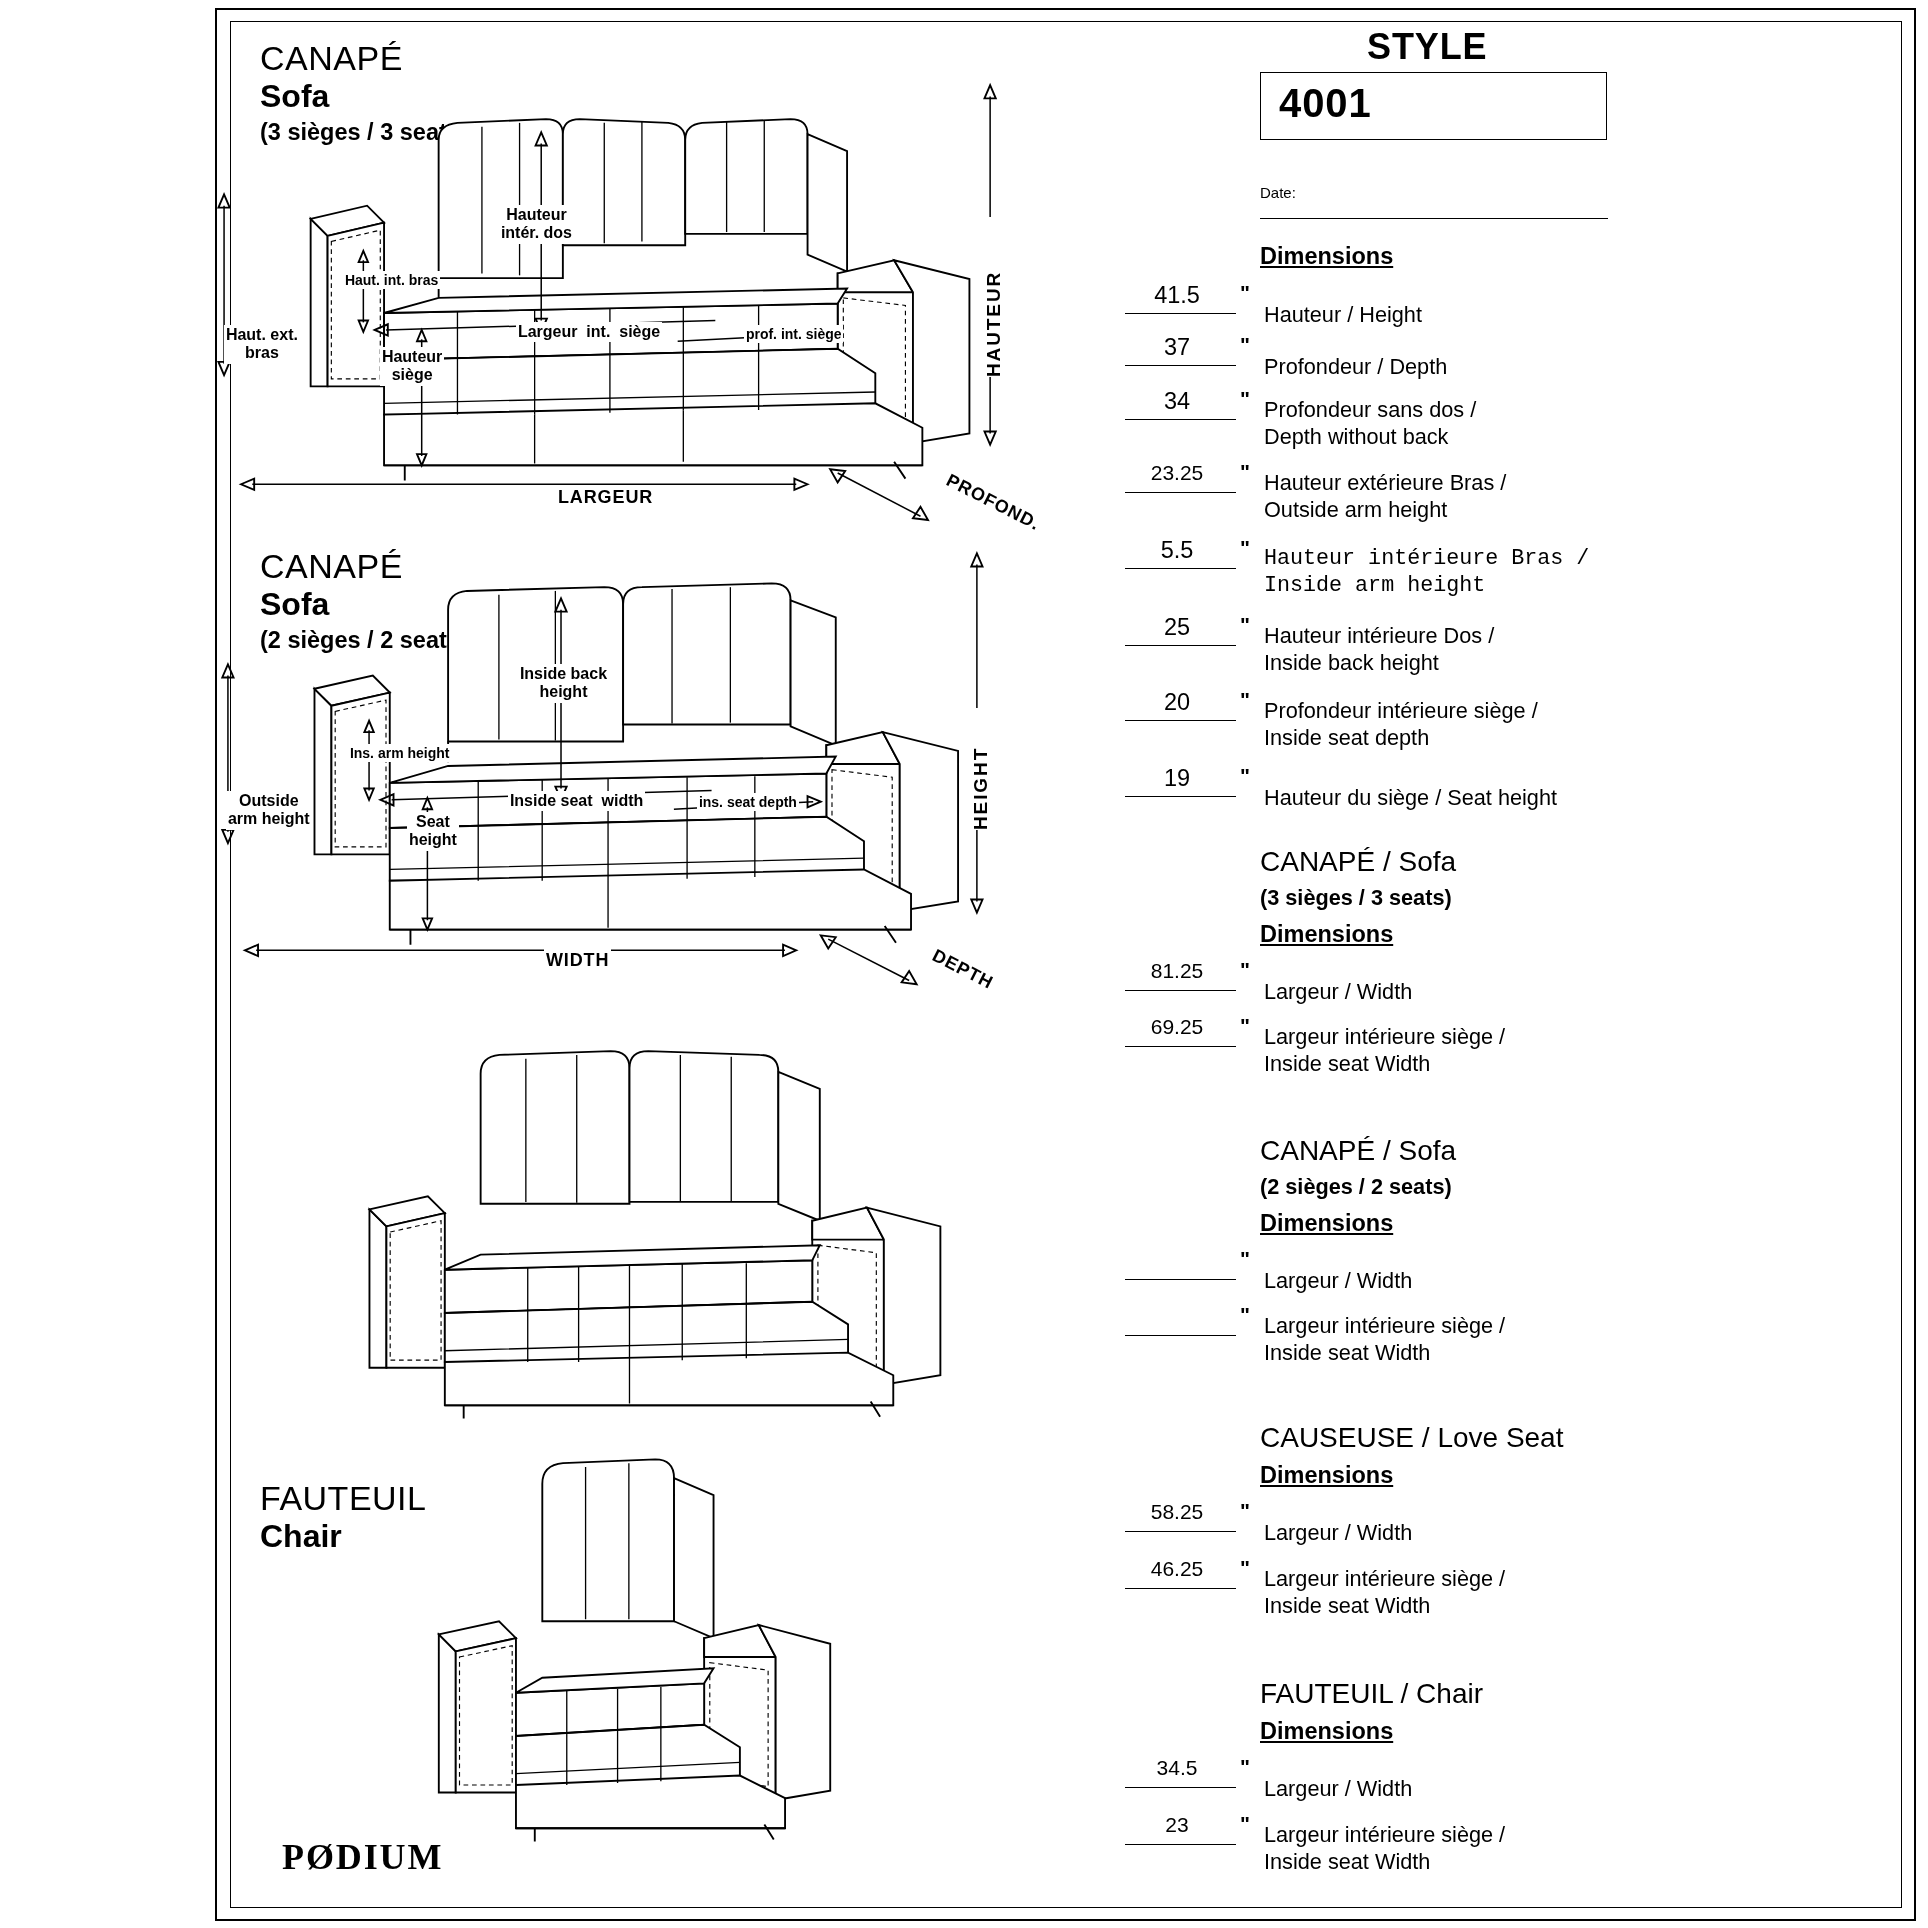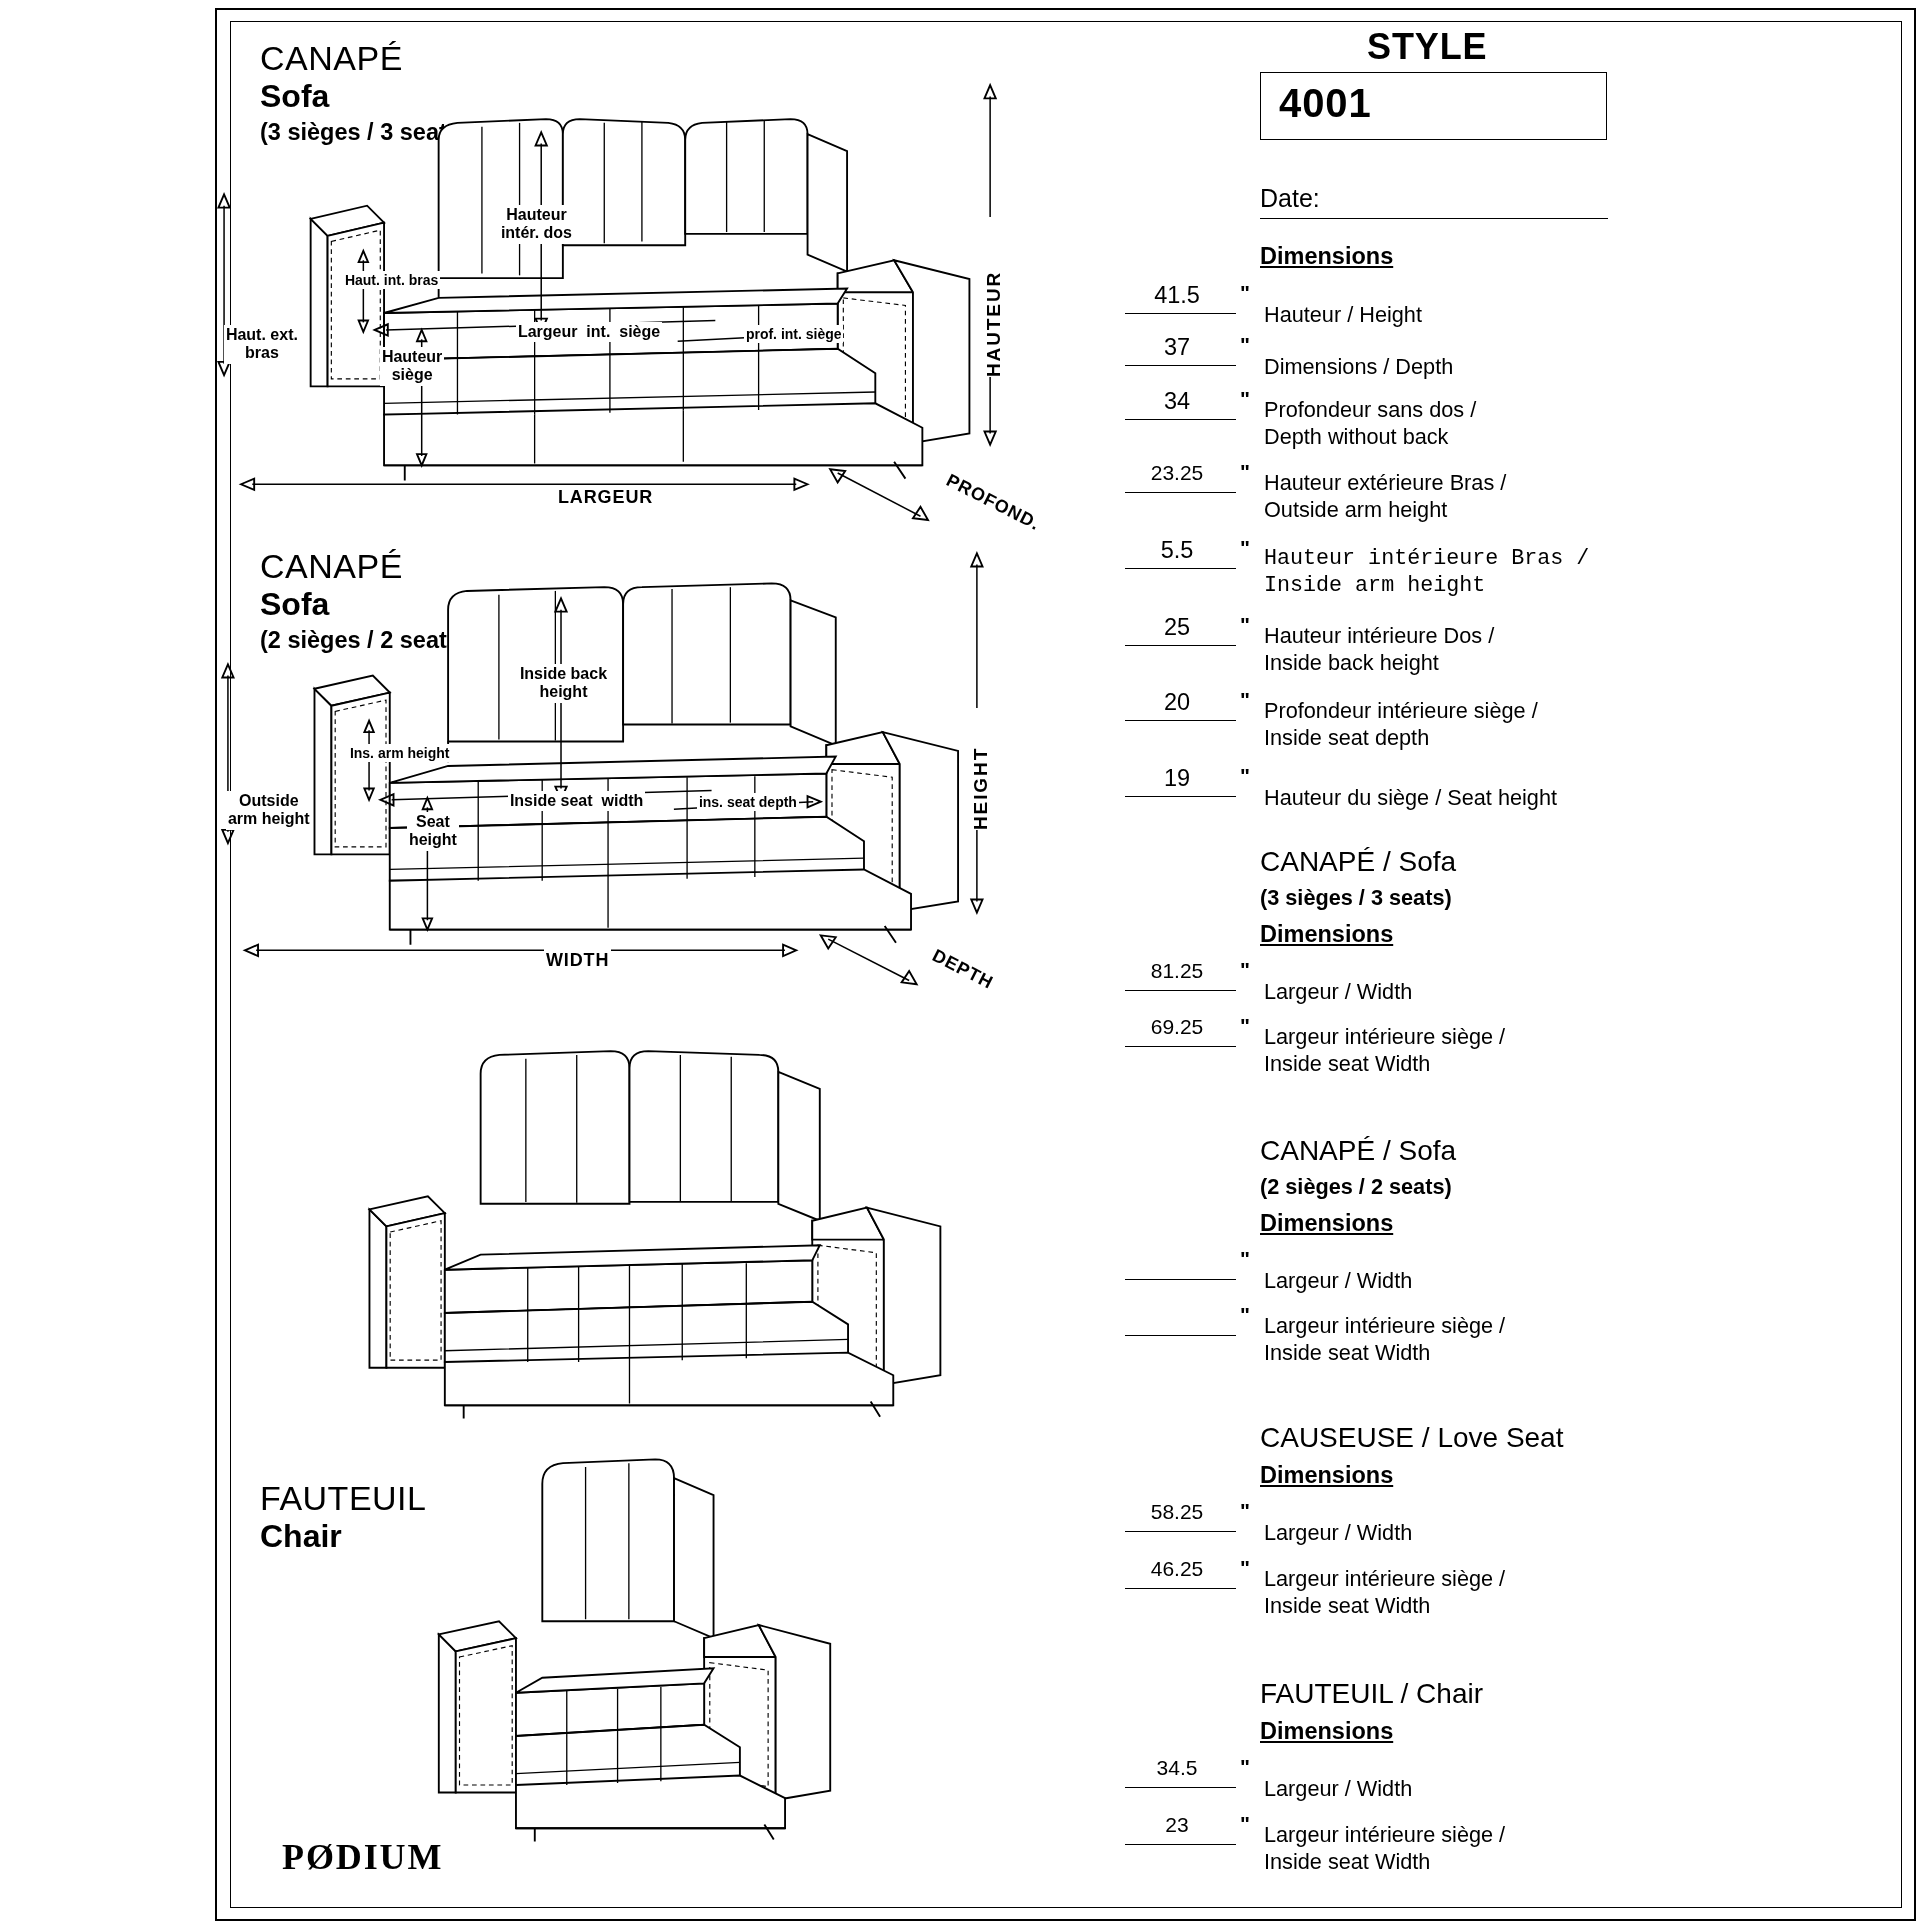--- a/index.html
+++ b/index.html
@@ -75,21 +75,21 @@
   .style-value {
     position: absolute;
     left: 1279px; top: 81px;
     font-size: 40px;
     font-weight: bold;
     letter-spacing: 0.9px;
   }
   .date-label {
     position: absolute;
     left: 1260px; top: 184px;
-    font-size: 25px;
+    font-size: 15px;
   }
   .date-rule {
     position: absolute;
     left: 1260px; top: 218px;
     width: 348px;
     border-bottom: 1.9px solid #000;
   }
 
   .dim-heading {
     position: absolute;
@@ -447,21 +447,21 @@
     <div class="dim-val">41.5</div>
     <div class="dim-rule"></div>
     <div class="dim-quote">"</div>
     <div class="dim-label">Hauteur  /  Height</div>
   </div>
 
   <div class="dim-row" style="top:334px;">
     <div class="dim-val">37</div>
     <div class="dim-rule"></div>
     <div class="dim-quote">"</div>
-    <div class="dim-label">Dimensions  /  Depth</div>
+    <div class="dim-label">Profondeur  /  Depth</div>
   </div>
 
   <div class="dim-row" style="top:388px;">
     <div class="dim-val">34</div>
     <div class="dim-rule"></div>
     <div class="dim-quote">"</div>
     <div class="dim-label two" style="white-space:pre-line;">Profondeur sans dos  /
 Depth without back</div>
   </div>
 

